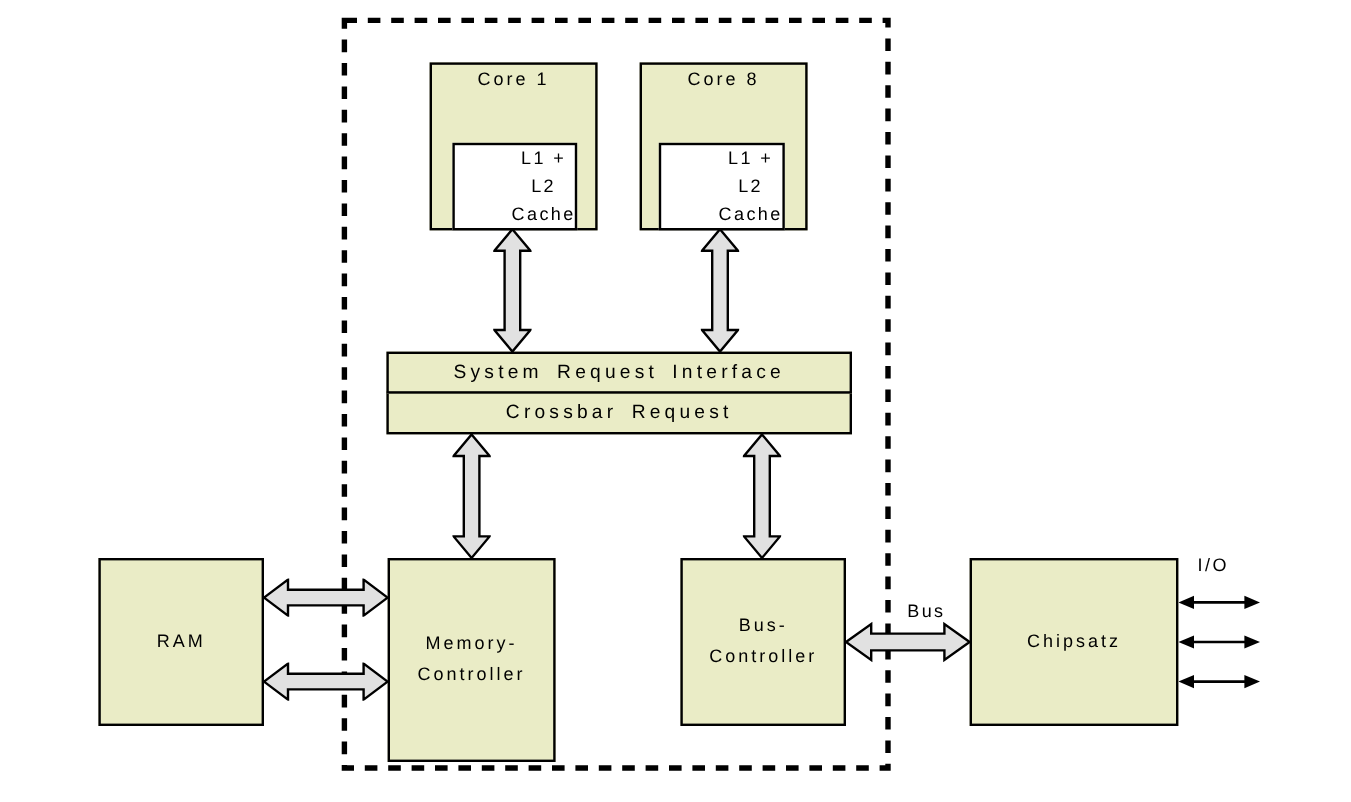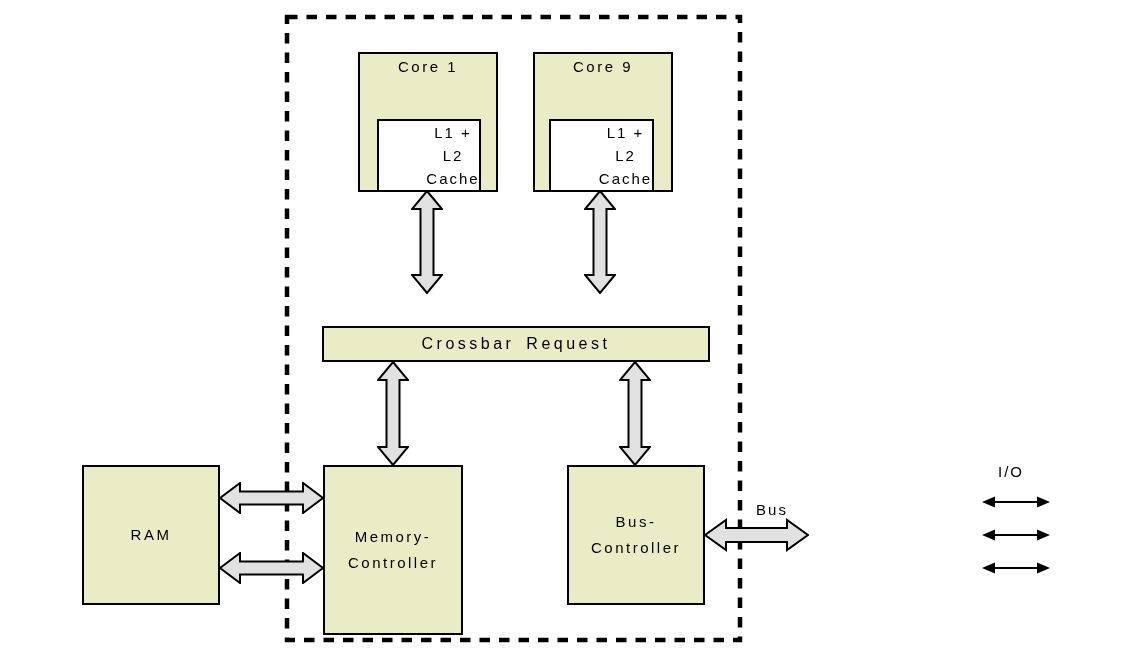--- a/index.html
+++ b/index.html
@@ -77,46 +77,52 @@
 <div class="canvas">
 
   <svg class="boundary" width="1126" height="668" viewBox="0 0 1126 668">
     <rect x="287" y="17" width="453" height="623" fill="none" stroke="#000000" stroke-width="4.5" stroke-dasharray="10.5 9"></rect>
   </svg>
 
   <div class="node core core1">
     <span class="lbl">Core 1</span>
   </div>
   <div class="node core core2">
-    <span class="lbl">Core 9</span>
+    <span class="lbl">Core 8</span>
   </div>
 
   <div class="cache cache1">
     <span>L1 + L2</span>
     <span>Cache</span>
   </div>
   <div class="cache cache2">
     <span>L1 + L2</span>
     <span>Cache</span>
   </div>
 
+  <div class="bar sri">
+    <span>System Request Interface</span>
+  </div>
   <div class="bar crossbar">
     <span>Crossbar Request</span>
   </div>
 
   <div class="node ram">
     <span>RAM</span>
   </div>
   <div class="node memctl">
     <span>Memory-</span>
     <span>Controller</span>
   </div>
   <div class="node busctl">
     <span>Bus-</span>
     <span>Controller</span>
+  </div>
+  <div class="node chipsatz">
+    <span>Chipsatz</span>
   </div>
 
   <svg class="arrow av1" width="32" height="104" viewBox="0 0 32 104">
     <polygon points="16,1 31,19 22.5,19 22.5,85 31,85 16,103 1,85 9.5,85 9.5,19 1,19" fill="#e1e1e1" stroke="#000000" stroke-width="2"></polygon>
   </svg>
   <svg class="arrow av2" width="32" height="104" viewBox="0 0 32 104">
     <polygon points="16,1 31,19 22.5,19 22.5,85 31,85 16,103 1,85 9.5,85 9.5,19 1,19" fill="#e1e1e1" stroke="#000000" stroke-width="2"></polygon>
   </svg>
 
   <svg class="arrow av3" width="32" height="105" viewBox="0 0 32 105">

